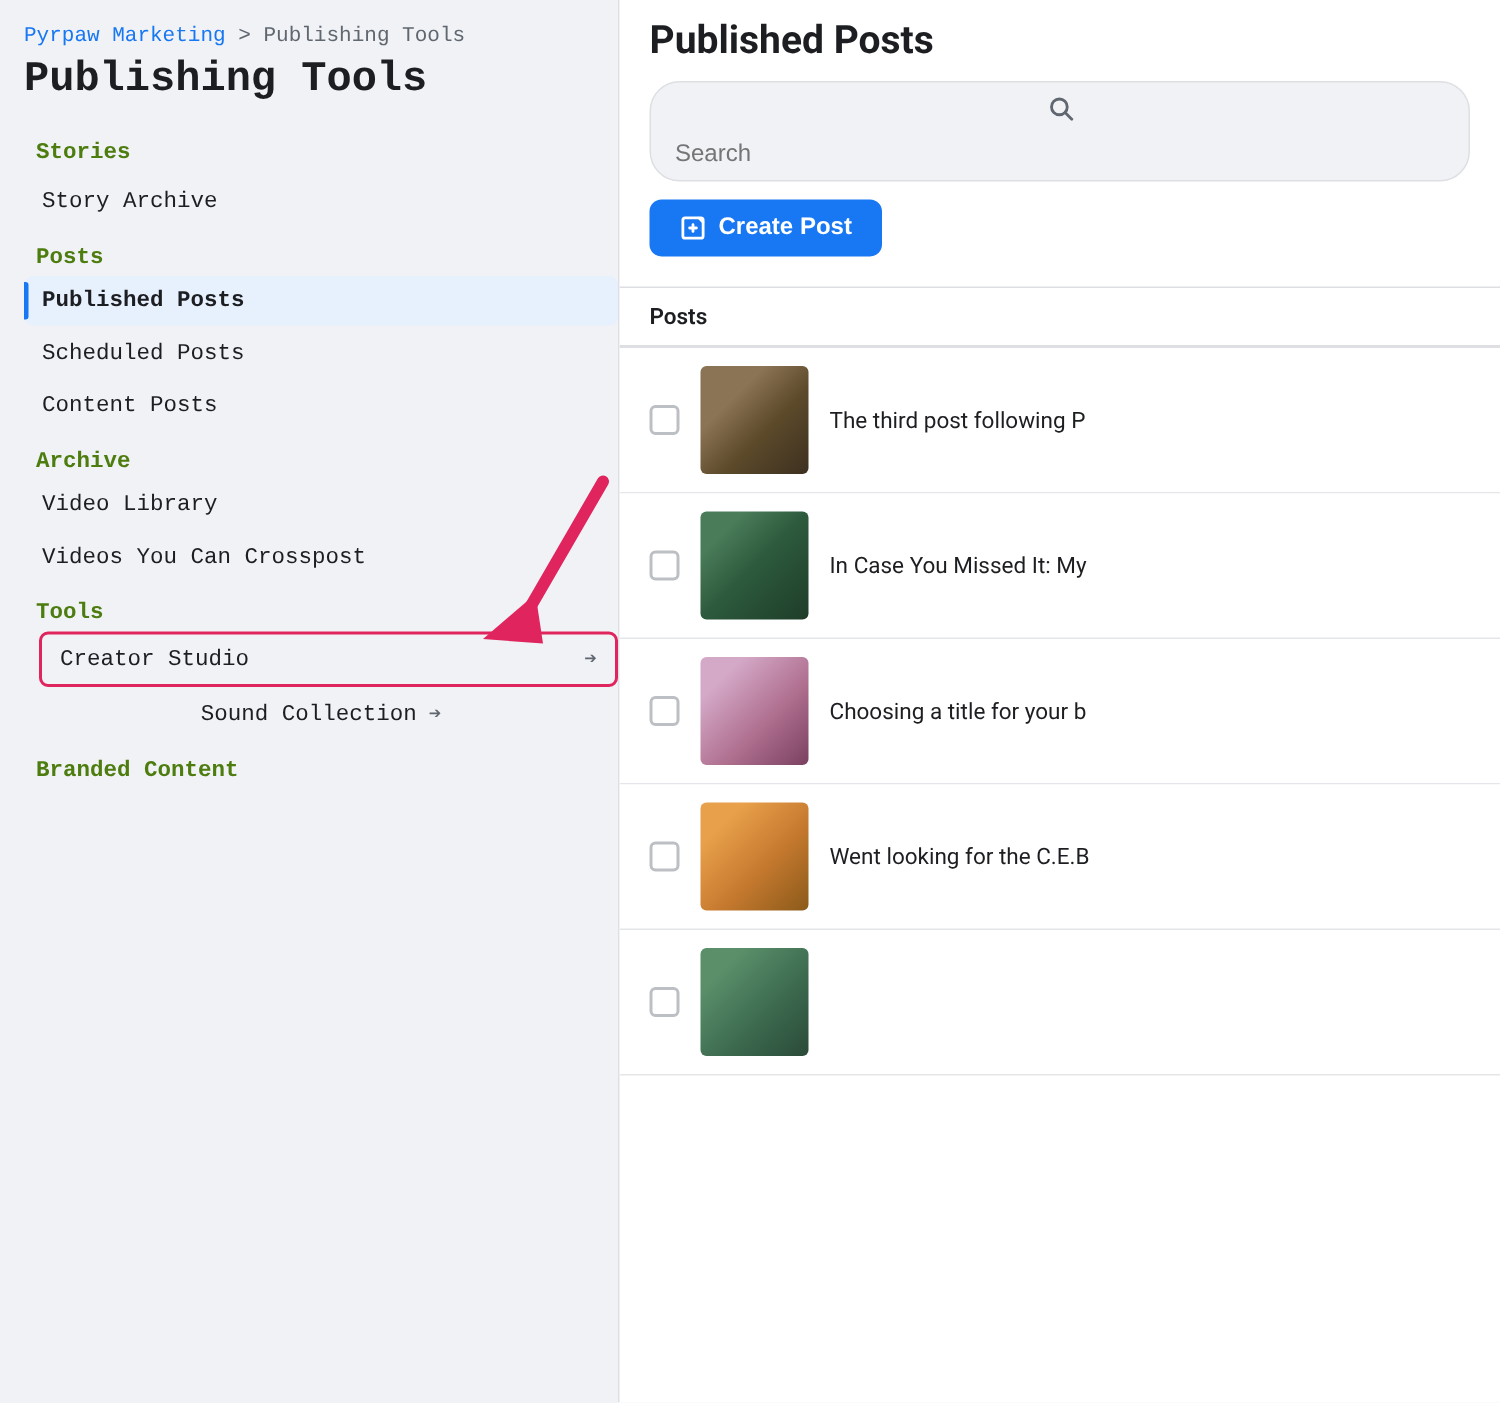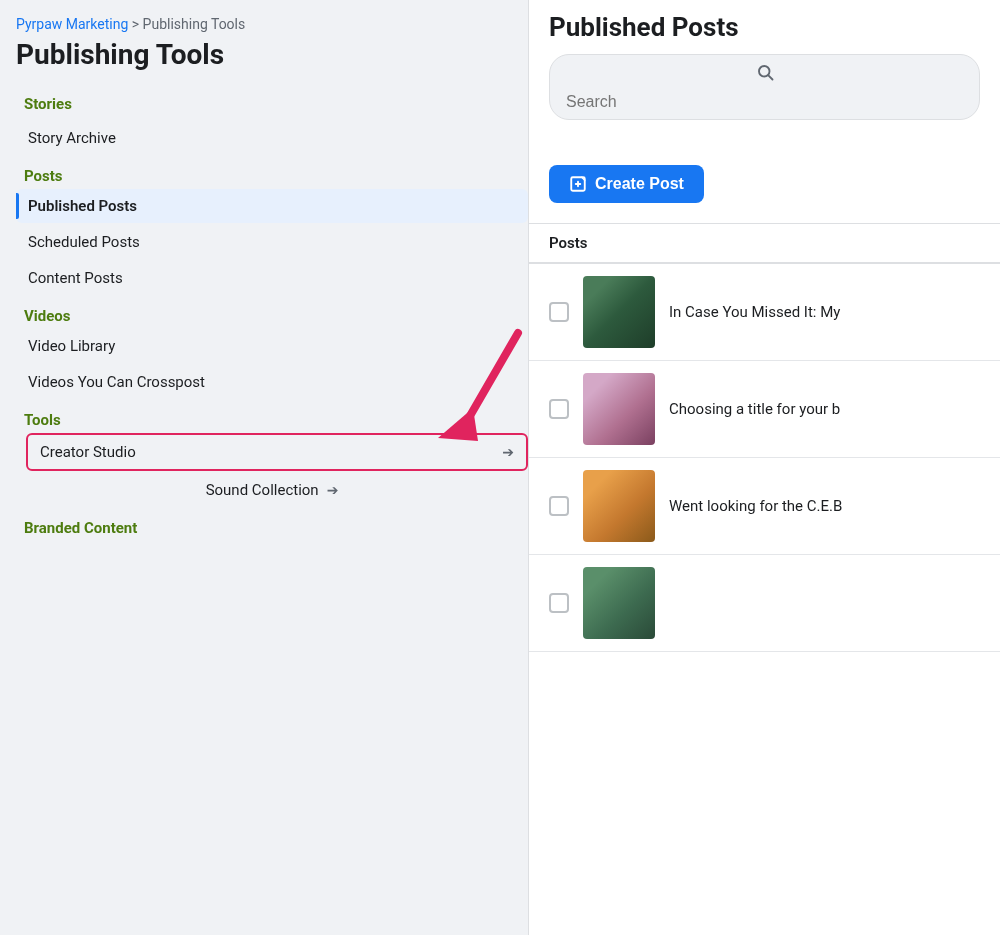--- a/index.html
+++ b/index.html
@@ -6,25 +6,26 @@
     body {
       font-family: -apple-system, BlinkMacSystemFont, 'Segoe UI', Roboto, Helvetica, Arial, sans-serif;
       background: #f0f2f5;
       display: flex;
       height: 935px;
       overflow: hidden;
     }
 
     
     .sidebar {
-      width: 528px;
+      width: 412px;
       background: #f0f2f5;
       padding: 16px 0 16px 16px;
       overflow-y: auto;
       flex-shrink: 0;
+      font-family: Liberation Mono, monospace;
     }
 
     .breadcrumb {
       font-size: 14px;
       color: #606770;
       margin-bottom: 6px;
     }
     .breadcrumb a {
       color: #1877f2;
       text-decoration: none;
@@ -142,21 +143,20 @@
       gap: 8px;
       background: #1877f2;
       color: #fff;
       border: none;
       border-radius: 8px;
       padding: 10px 20px;
       font-size: 16px;
       font-weight: 600;
       cursor: pointer;
       margin-bottom: 12px;
-      margin-top: 33px;
     }
 
     .table-header {
       padding: 10px 20px;
       border-bottom: 2px solid #dddfe2;
       font-size: 15px;
       font-weight: 600;
       color: #1c1e21;
       background: #fff;
     }
@@ -230,21 +230,21 @@
   <div class="section-header">Stories</div>
   <div class="nav-item">Story Archive</div>
 
   
   <div class="section-header section-divider">Posts</div>
   <div class="nav-item active">Published Posts</div>
   <div class="nav-item">Scheduled Posts</div>
   <div class="nav-item">Content Posts</div>
 
   
-  <div class="section-header section-divider">Videos</div>
+  <div class="section-header section-divider">Archive</div>
   <div class="nav-item">Video Library</div>
   <div class="nav-item">Videos You Can Crosspost</div>
 
   
   <div class="section-header section-divider">Tools</div>
 
   
   <div style="position: relative; display: inline-block; width: 100%;">
     <div class="nav-item highlighted" style="display: flex; align-items: center; justify-content: space-between; margin-left: 10px;">
       <span>Creator Studio</span>
@@ -288,20 +288,25 @@
         <line x1="9" y1="12" x2="15" y2="12"></line>
         <line x1="12" y1="9" x2="12" y2="15"></line>
         <path d="M17 3 L21 7" stroke="#fff" stroke-width="2"></path>
       </svg>
       <span>Create Post</span>
     </button>
   </div>
 
   <div class="table-header">Posts</div>
 
+  <div class="post-row">
+    <div class="post-checkbox"></div>
+    <div class="post-thumbnail thumb-1"></div>
+    <div class="post-text">The third post following P</div>
+  </div>
 
   <div class="post-row">
     <div class="post-checkbox"></div>
     <div class="post-thumbnail thumb-2"></div>
     <div class="post-text">In Case You Missed It: My</div>
   </div>
 
   <div class="post-row">
     <div class="post-checkbox"></div>
     <div class="post-thumbnail thumb-4"></div>

